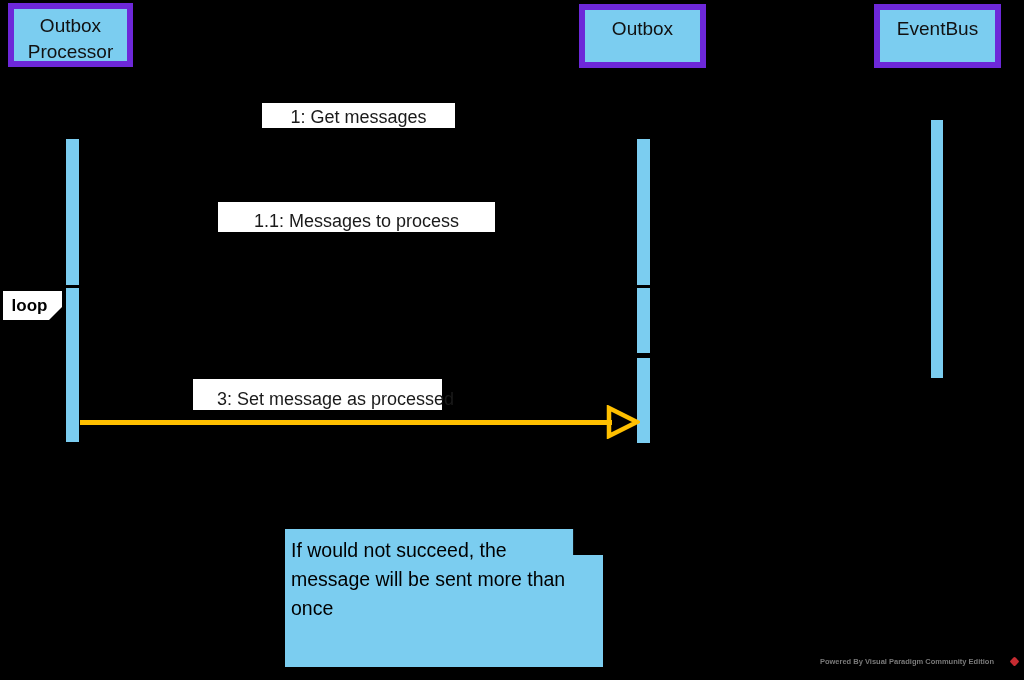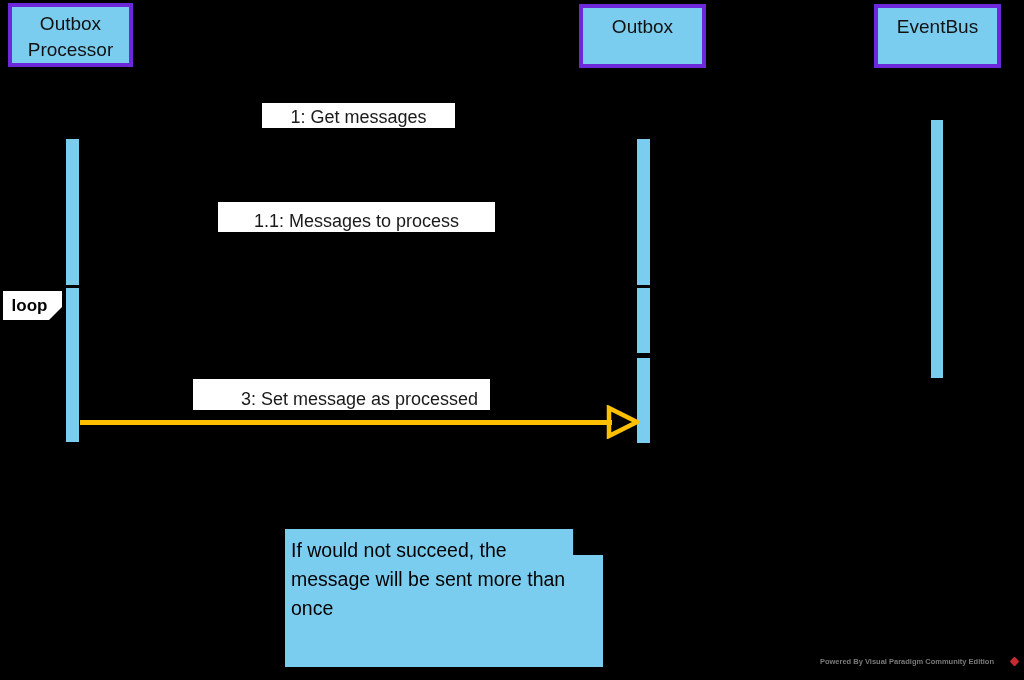--- a/index.html
+++ b/index.html
@@ -12,21 +12,21 @@
     --bg:#000000;
   }
   *{margin:0;padding:0;box-sizing:border-box;}
   html,body{background:#000;}
   body{font-family:"Liberation Sans","DejaVu Sans",sans-serif;}
   .stage{
     position:relative;width:1024px;height:680px;background:var(--bg);overflow:hidden;
   }
   
   .participant{
-    position:absolute;background:var(--blue);border:4px solid #6d28d9;
+    position:absolute;background:var(--blue);border:6px solid #6d28d9;
     color:#111;font-size:19px;line-height:26px;text-align:center;
   }
   .p-outbox-processor{left:8px;top:3px;width:125px;height:64px;padding-top:4px;}
   .p-outbox{left:579px;top:4px;width:127px;height:64px;padding-top:6px;}
   .p-eventbus{left:874px;top:4px;width:127px;height:64px;padding-top:6px;}
   
   .activation{position:absolute;background:var(--blue);}
   .act-op-1{left:66px;top:139px;width:13px;height:146px;}
   .act-op-2{left:66px;top:288px;width:13px;height:154px;}
   .act-ob-1{left:637px;top:139px;width:13px;height:146px;}
@@ -35,21 +35,21 @@
   .act-eb-1{left:931px;top:120px;width:12px;height:258px;}
   
   .msg-label{
     position:absolute;background:var(--label-bg);color:var(--label-fg);
     font-size:18px;display:flex;align-items:flex-end;justify-content:center;
     white-space:nowrap;
   }
   .m1{left:262px;top:103px;width:193px;height:25px;}
   .m11{left:218px;top:202px;width:277px;height:30px;}
   .m2{left:420px;top:319px;width:163px;height:29px;}
-  .m3{left:193px;top:379px;width:297px;height:31px;padding-left:36px;}
+  .m3{left:193px;top:379px;width:249px;height:31px;padding-left:36px;}
   
   .frag-operator{
     position:absolute;left:3px;top:291px;width:59px;height:29px;
     background:var(--label-bg);color:#000000;font-weight:bold;font-size:17px;
     display:flex;align-items:center;justify-content:center;padding-right:6px;
     clip-path:polygon(0 0,100% 0,100% 55%,78% 100%,0 100%);
   }
   
   .arrow-line{position:absolute;left:80px;top:420px;width:532px;height:5px;background:var(--yellow);}
   .arrow-head{position:absolute;left:606px;top:405px;width:34px;height:34px;}

